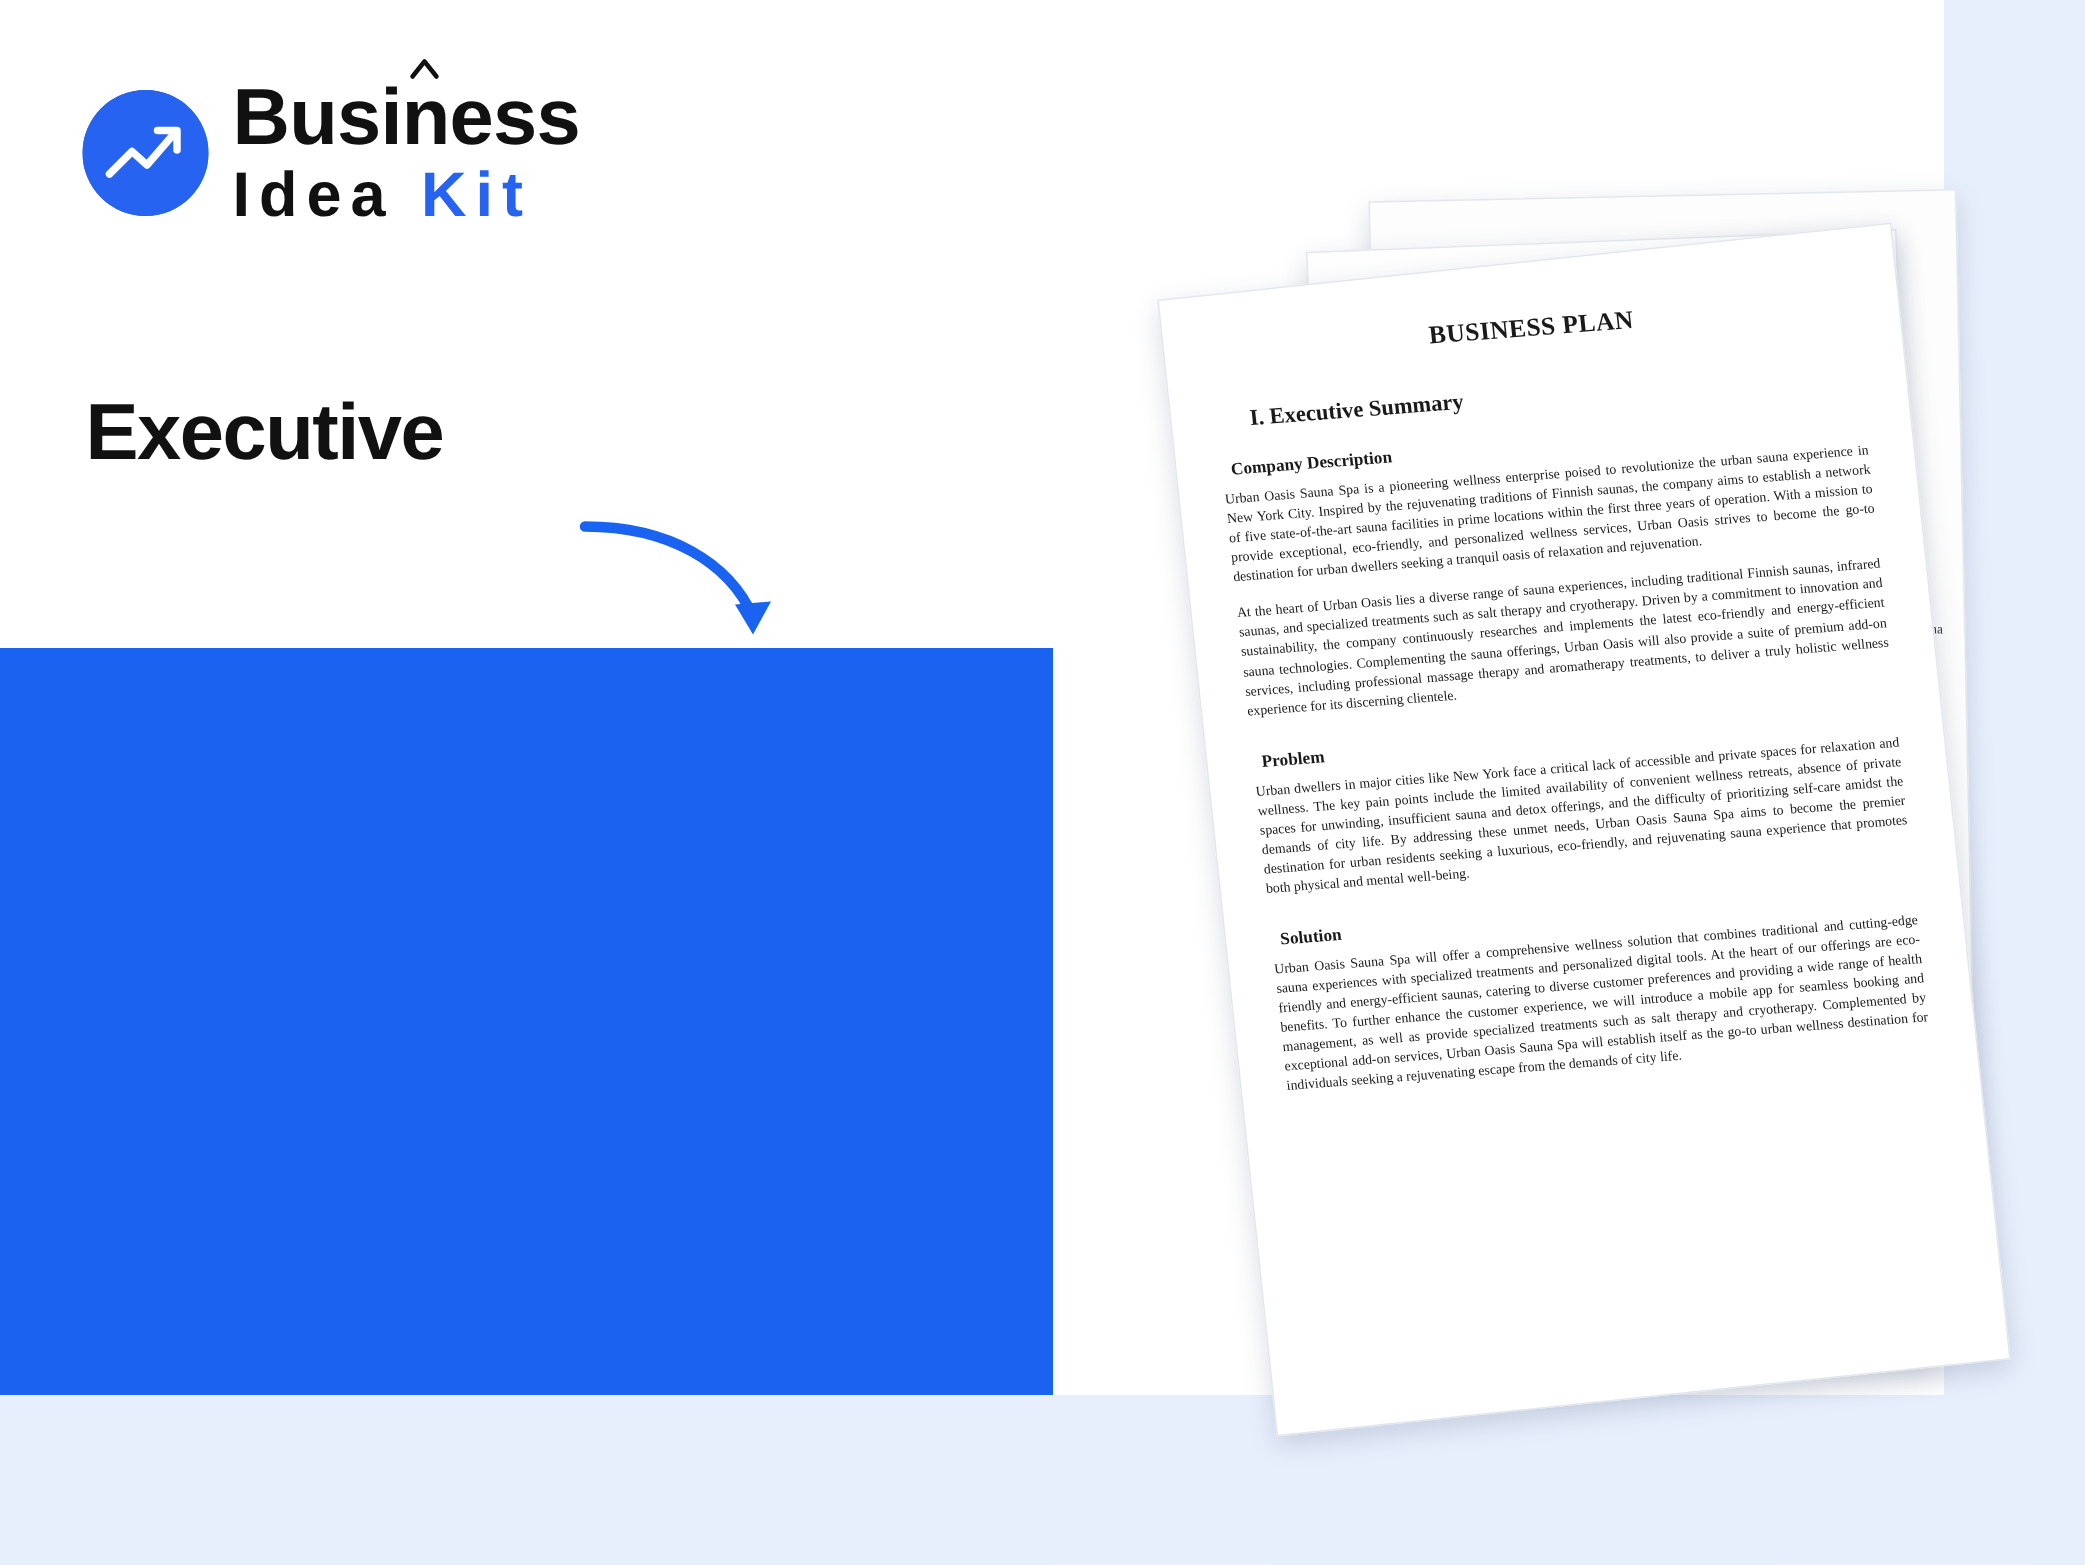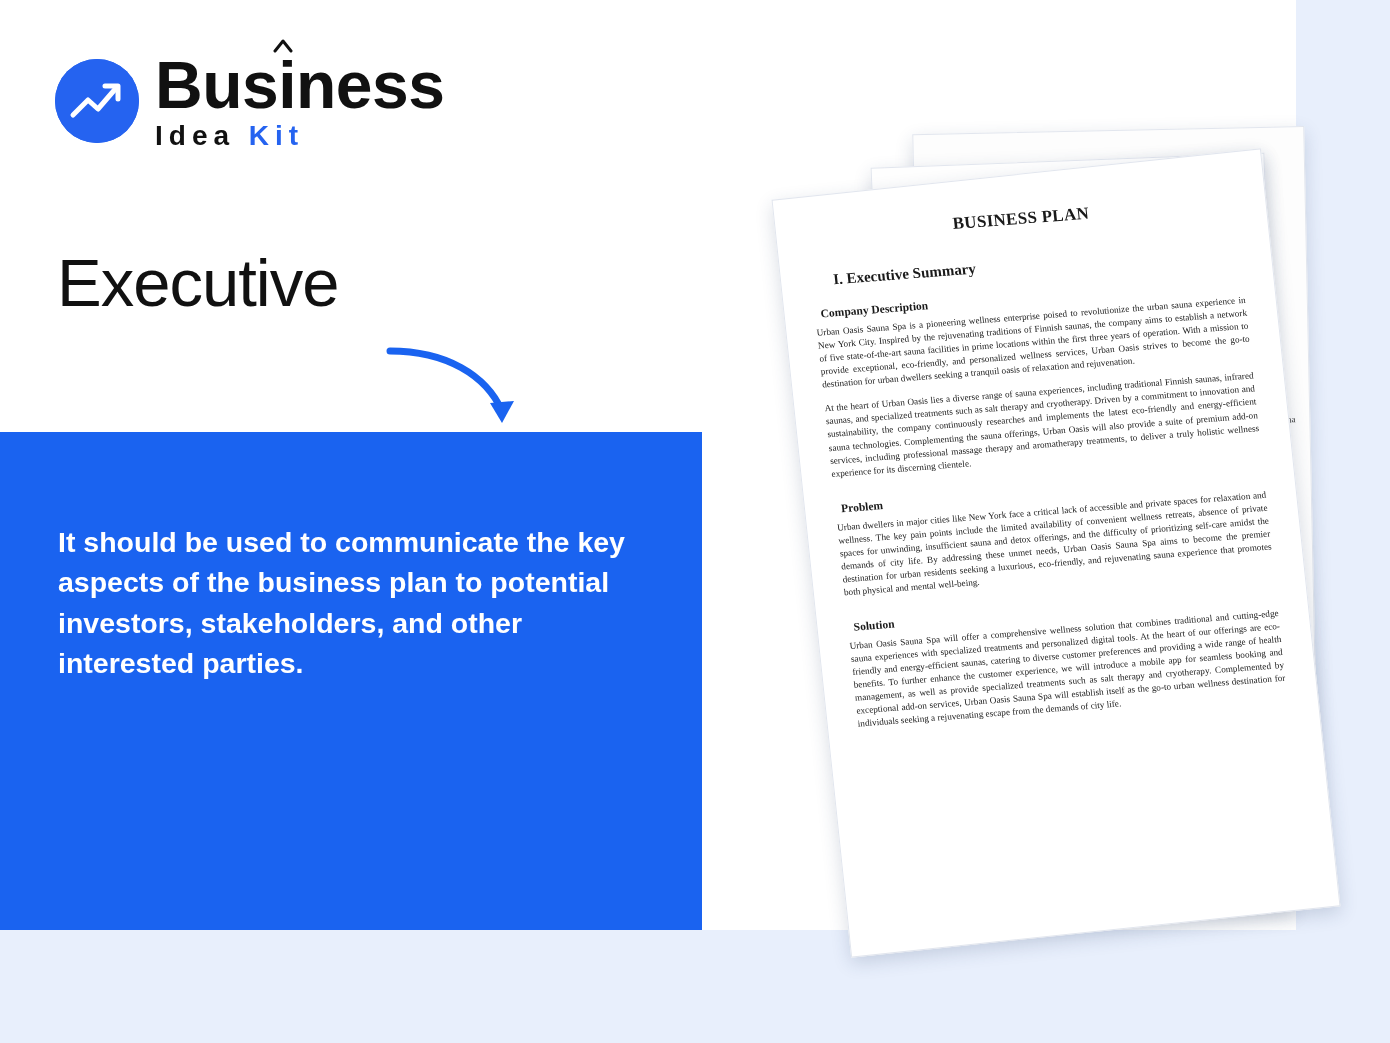--- a/index.html
+++ b/index.html
@@ -64,47 +64,47 @@
   .logo-mark {
     width: 84px; height: 84px;
     border-radius: 50%;
     background: #2563f0;
     position: relative;
     flex: none;
   }
   .logo-mark svg { position: absolute; left: 0; top: 0; }
   .logo-text { line-height: 1; }
   .logo-line1 {
-    font-size: 66px;
+    font-size: 53px;
     font-weight: bold;
     letter-spacing: -0.5px;
     color: #111111;
     position: relative;
     display: inline-block;
   }
   .logo-caret {
     position: absolute;
     left: 118px; top: -13px;
     width: 20px; height: 14px;
   }
   .logo-line2 {
     margin-top: 4px;
-    font-size: 28px;
+    font-size: 42px;
     font-weight: bold;
     letter-spacing: 6px;
     color: #111111;
   }
   .logo-line2 .kit { color: #2563f0; }
 
   
   .headline {
     position: absolute;
-    left: 57px; top: 248px;
-    font-size: 67px;
-    font-weight: normal;
+    left: 57px; top: 261px;
+    font-size: 53px;
+    font-weight: bold;
     line-height: 1.05;
     letter-spacing: -1px;
   }
   .headline .l1 { color: #111111; display: block; }
   .headline .l2 { color: #1a63f0; display: block; }
 
   
   .arrow {
     position: absolute;
     left: 386px; top: 345px;
@@ -236,21 +236,20 @@
   <span class="l1">Executive</span>
 </div>
 
 <svg class="arrow" viewBox="0 0 135 90">
   <path d="M4 6 C 60 6, 100 30, 116 66" fill="none" stroke="#1a63f0" stroke-width="7" stroke-linecap="round"></path>
   <polygon points="116,78 104,58 128,56" fill="#1a63f0"></polygon>
 </svg>
 
 <div class="panel-text">
   <div class="gap"></div>
-  <p>It should be used to communicate the key aspects of the business plan to potential investors, stakeholders, and other interested parties.</p>
 </div>
 
 <div class="docs">
 
   <div class="sheet sheet-3">
     <div class="edge-text" style="right:14px; top:285px;">na</div>
   </div>
 
   <div class="sheet sheet-2">
     <div class="edge-text" style="right:12px; top:320px;">sh</div>

